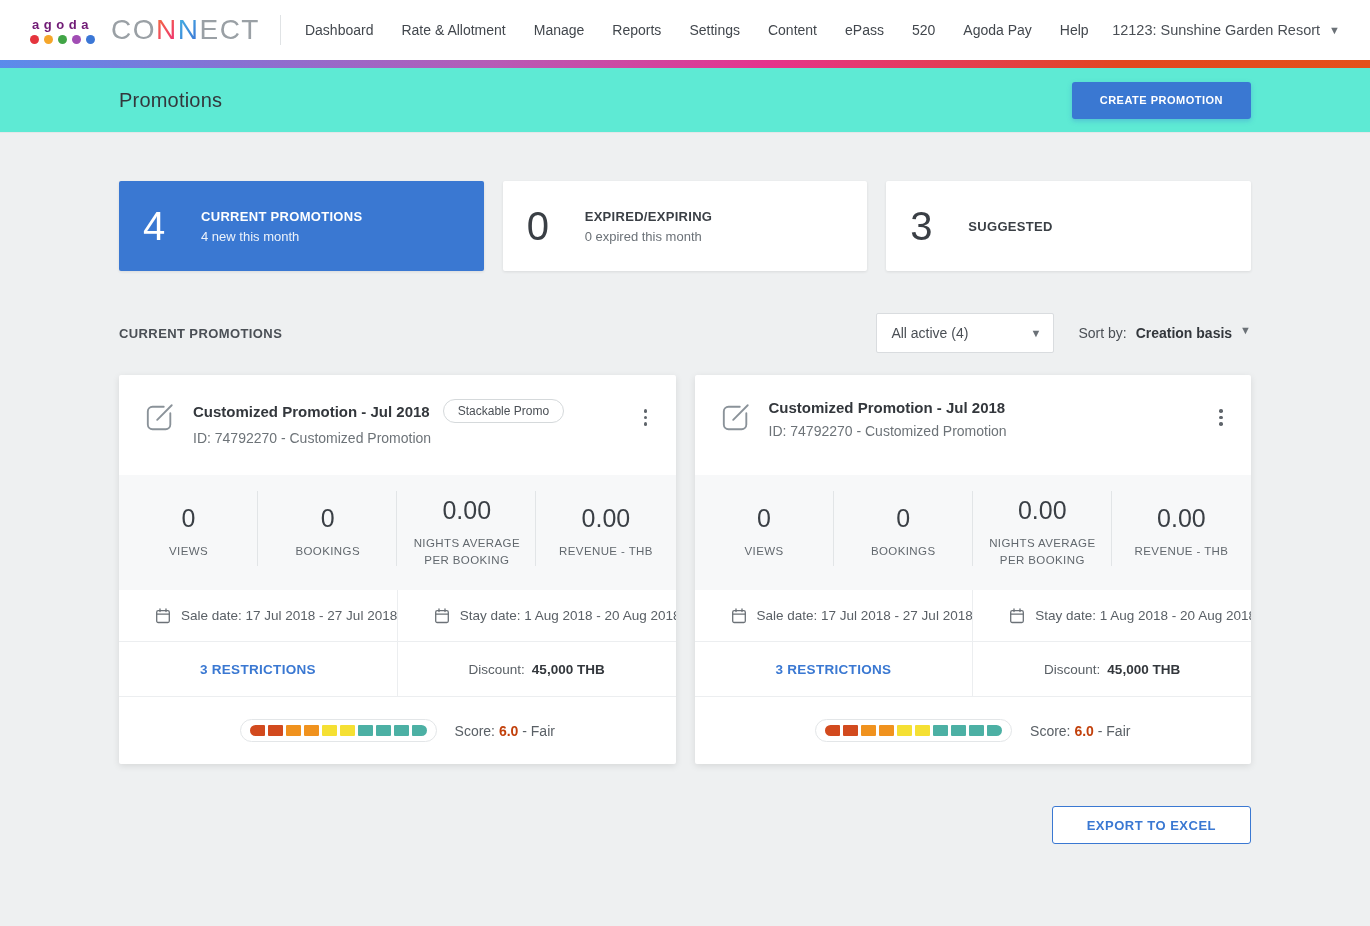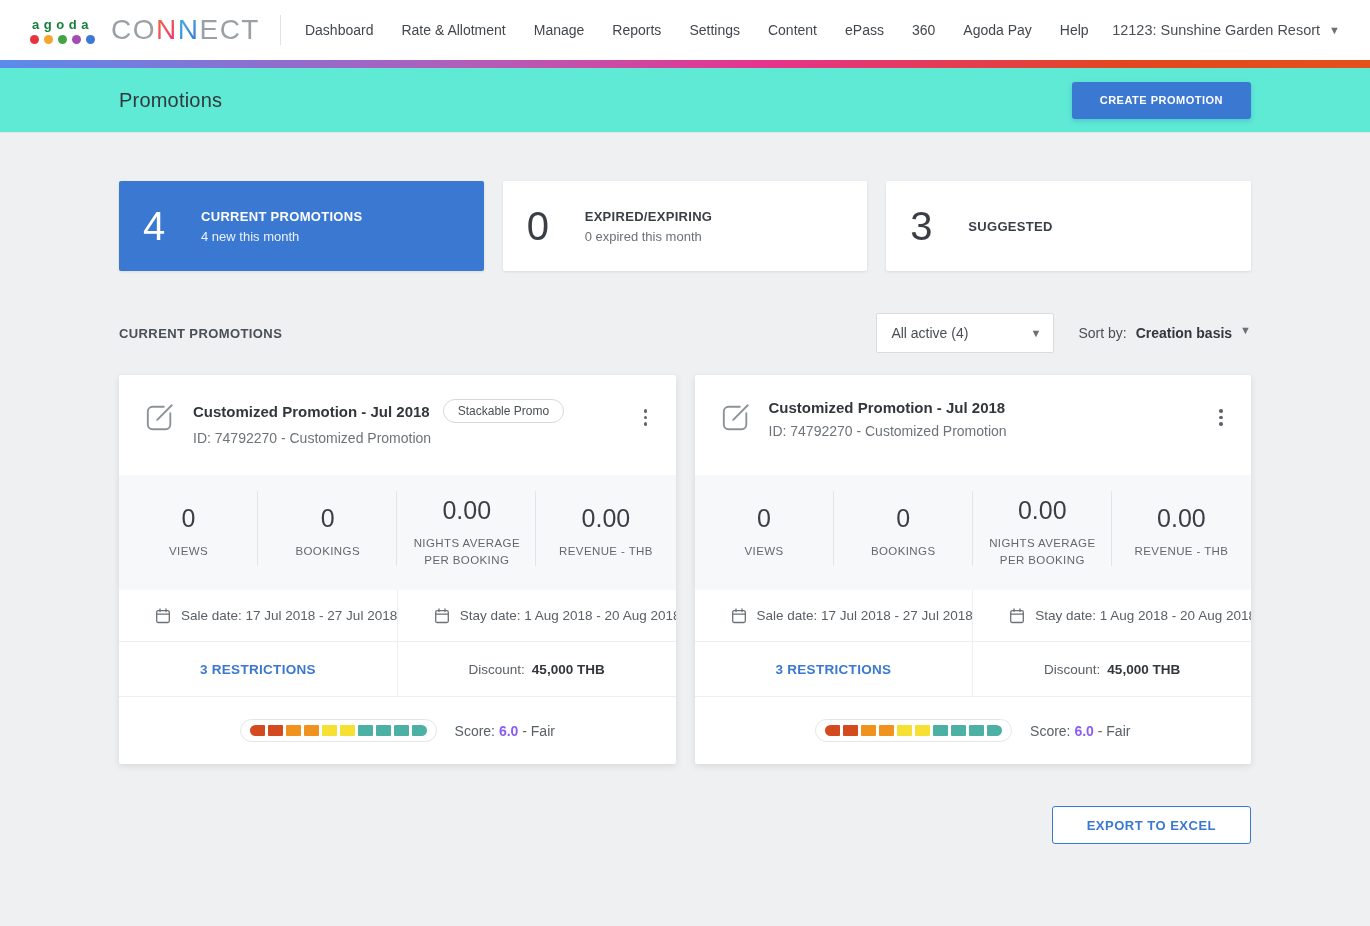--- a/index.html
+++ b/index.html
@@ -11,21 +11,21 @@
     overflow:hidden;
   }
   
   .topbar {
     height:60px; background:#fff;
     display:flex; align-items:center;
     padding:0 30px;
   }
   .logo { display:flex; align-items:center; gap:16px; }
   .agoda-mark { display:flex; flex-direction:column; align-items:center; gap:3px; }
-  .agoda-word { font-size:13px; letter-spacing:4.5px; color:#15803d; font-weight:bold; }
+  .agoda-word { font-size:13px; letter-spacing:4.5px; color:#701a75; font-weight:bold; }
   .agoda-dots { display:flex; gap:5px; }
   .agoda-dots span { width:9px; height:9px; border-radius:50%; display:block; }
   .connect-word { font-size:28px; letter-spacing:1.5px; color:#9aa0a5; font-weight:400; line-height:1; }
   .connect-word .n1 { background:linear-gradient(135deg,#f3703a,#ee2a7b); -webkit-background-clip:text; background-clip:text; color:transparent; }
   .connect-word .n2 { background:linear-gradient(135deg,#45b6e4,#3b6fd4); -webkit-background-clip:text; background-clip:text; color:transparent; }
   .top-divider { width:1px; height:30px; background:#e0e3e5; margin:0 24px 0 20px; }
   .main-nav { display:flex; align-items:center; gap:28px; }
   .main-nav a { font-size:14px; color:#42474d; text-decoration:none; white-space:nowrap; cursor:pointer; }
   .property-selector { margin-left:auto; display:flex; align-items:center; gap:9px; font-size:14.5px; color:#4a4f55; cursor:pointer; white-space:nowrap; }
   .caret { font-size:11px; color:#6b7177; line-height:1; }
@@ -84,21 +84,21 @@
   .restrict-cell { flex:1; display:flex; align-items:center; justify-content:center; font-size:13.5px; }
   .restrictions-link { color:#3a78d2; font-weight:bold; letter-spacing:.3px; cursor:pointer; }
   .discount-cell { border-left:1px solid #eceef0; color:#5a6066; gap:7px; }
   .discount-value { color:#33373c; font-weight:bold; }
   .score-row { height:67px; display:flex; align-items:center; justify-content:center; gap:18px; }
   .score-pill { display:flex; align-items:center; gap:3px; border:1px solid #e3e6e8; border-radius:999px; padding:5px 9px; background:#fff; }
   .seg { width:15px; height:11px; border-radius:1px; display:block; }
   .seg:first-child { border-radius:6px 1px 1px 6px; }
   .seg:last-child { border-radius:1px 6px 6px 1px; }
   .score-text { font-size:14px; color:#5a6066; white-space:nowrap; }
-  .score-text b { color:#8b5cf6; }
+  .score-text b { color:#c2410c; }
   
   .footer-row { margin-top:42px; display:flex; align-items:flex-start; }
   .note { width:560px; font-size:13.5px; color:#5a6066; line-height:22px; }
   .note b { color:#3a3f45; }
   .export-btn { margin-left:auto; background:#fff; border:1px solid #3a78d2; color:#3a78d2; border-radius:3px;
     font-family:inherit; font-size:13px; font-weight:bold; letter-spacing:.5px; height:38px; padding:0 34px; cursor:pointer; }
 </style>
 </head>
 <body>
 
@@ -118,21 +118,21 @@
   </div>
   <div class="top-divider"></div>
   <nav class="main-nav">
     <a>Dashboard</a>
     <a>Rate &amp; Allotment</a>
     <a>Manage</a>
     <a>Reports</a>
     <a>Settings</a>
     <a>Content</a>
     <a>ePass</a>
-    <a>360</a>
+    <a>520</a>
     <a>Agoda Pay</a>
     <a>Help</a>
   </nav>
   <div class="property-selector">
     <span>12123: Sunshine Garden Resort</span>
     <span class="caret">▼</span>
   </div>
 </div>
 
 <div class="gradient-bar"></div>

